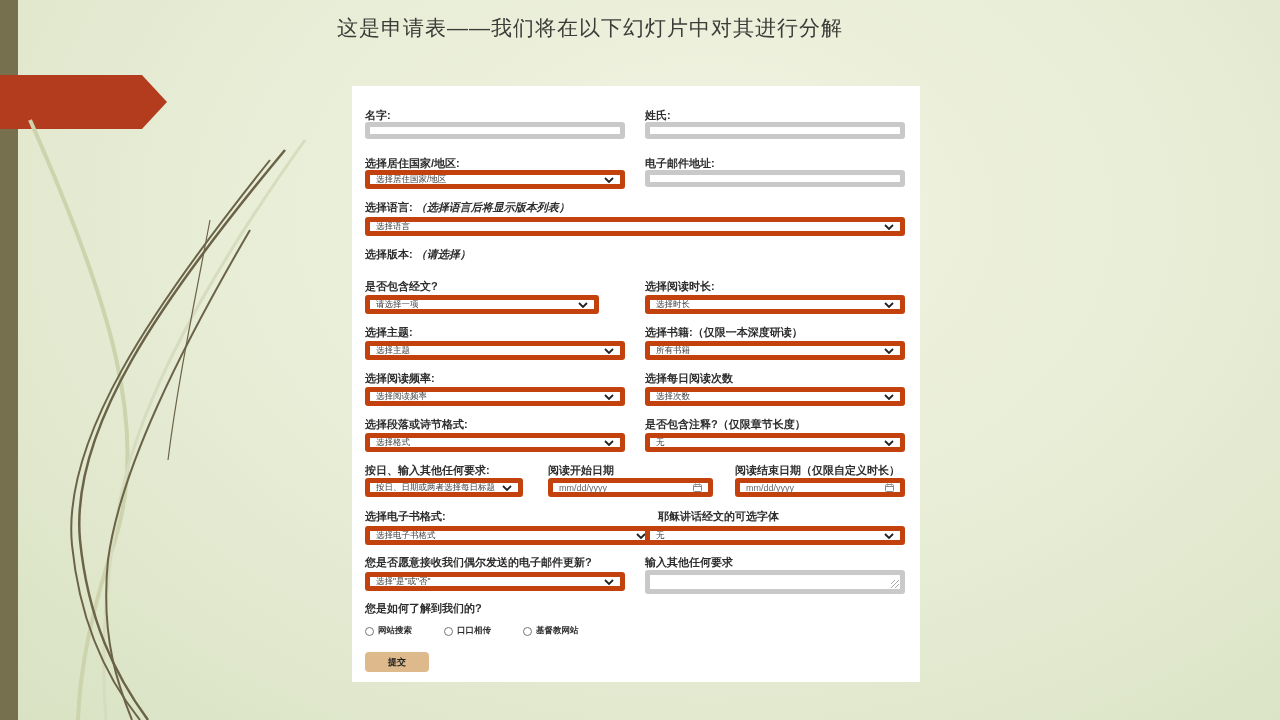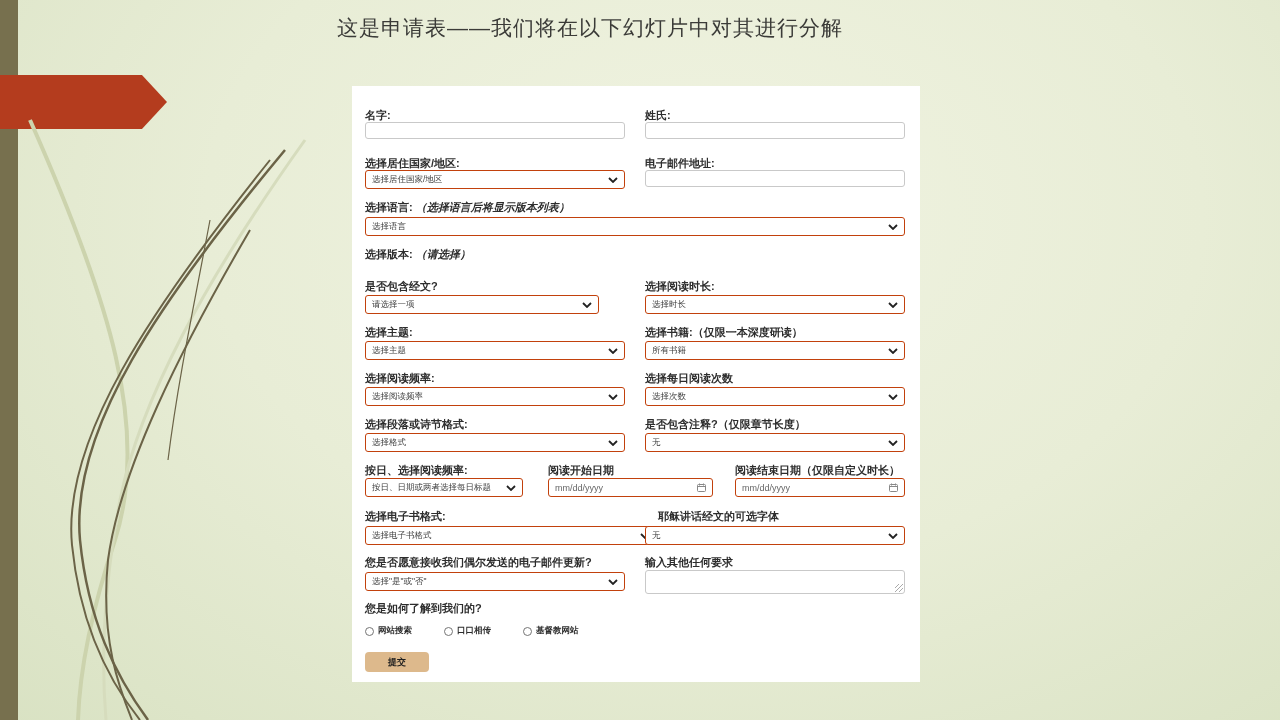--- a/index.html
+++ b/index.html
@@ -13,21 +13,21 @@
   #side-bar{left:0;top:0;width:18px;height:720px;background:#77704e;}
   #red-arrow{left:0;top:75px;width:167px;height:54px;background:#b43c1e;
     clip-path:polygon(0 0,85% 0,100% 50%,85% 100%,0 100%);}
   
   #slide-title{left:0;top:14px;width:1180px;text-align:center;font-size:21px;
     color:#3b3b38;letter-spacing:1px;}
   
   #form-card{left:352px;top:86px;width:568px;height:596px;background:#ffffff;}
   .label{position:absolute;font-size:11px;font-weight:bold;color:#2d2d2d;white-space:nowrap;}
   .label .note{font-style:italic;}
-  .ctl{position:absolute;background:#fff;border:1px solid #c2410c;border-radius:3px;box-sizing:border-box;}
+  .ctl{position:absolute;background:#fff;border:5px solid #c2410c;border-radius:3px;box-sizing:border-box;}
   .textinput{height:17px;border-color:#c9c9c9;}
   .selectbox{height:19px;display:flex;align-items:center;justify-content:space-between;
     padding:0 6px;font-size:8.5px;color:#3c3c3c;cursor:default;}
   .selectbox .val{white-space:nowrap;overflow:hidden;}
   .datebox{height:19px;display:flex;align-items:center;justify-content:space-between;
     padding:0 6px;font-size:9px;color:#666;}
   .textarea{height:24px;border-color:#c9c9c9;}
   .resize-handle{position:absolute;right:1px;bottom:1px;width:8px;height:8px;
     background:linear-gradient(315deg, transparent 20%, #aaa 20%, #aaa 30%, transparent 30%, transparent 45%, #aaa 45%, #aaa 55%, transparent 55%, transparent 70%, #aaa 70%, #aaa 80%, transparent 80%);}
   .radio-row{position:absolute;display:flex;gap:32px;margin-top:8px;}
@@ -141,21 +141,21 @@
       </svg>
   </div>
   <div class="label" style="left:293px;top:331px;">是否包含注释?（仅限章节长度）</div>
   <div class="ctl selectbox" style="left:293px;top:347px;width:260px;">
     <span class="val">无</span>
     <svg class="chev" width="10" height="6" viewBox="0 0 10 6">
         <polyline points="1,1 5,5 9,1" fill="none" stroke="#222" stroke-width="1.8"></polyline>
       </svg>
   </div>
 
-  <div class="label" style="left:13px;top:377px;">按日、选择阅读频率:</div>
+  <div class="label" style="left:13px;top:377px;">按日、输入其他任何要求:</div>
   <div class="ctl selectbox" style="left:13px;top:392px;width:158px;">
     <span class="val">按日、日期或两者选择每日标题</span>
     <svg class="chev" width="10" height="6" viewBox="0 0 10 6">
         <polyline points="1,1 5,5 9,1" fill="none" stroke="#222" stroke-width="1.8"></polyline>
       </svg>
   </div>
   <div class="label" style="left:196px;top:377px;">阅读开始日期</div>
   <div class="ctl datebox" style="left:196px;top:392px;width:165px;">
     <span>mm/dd/yyyy</span>
     <svg width="9" height="9" viewBox="0 0 9 9">

